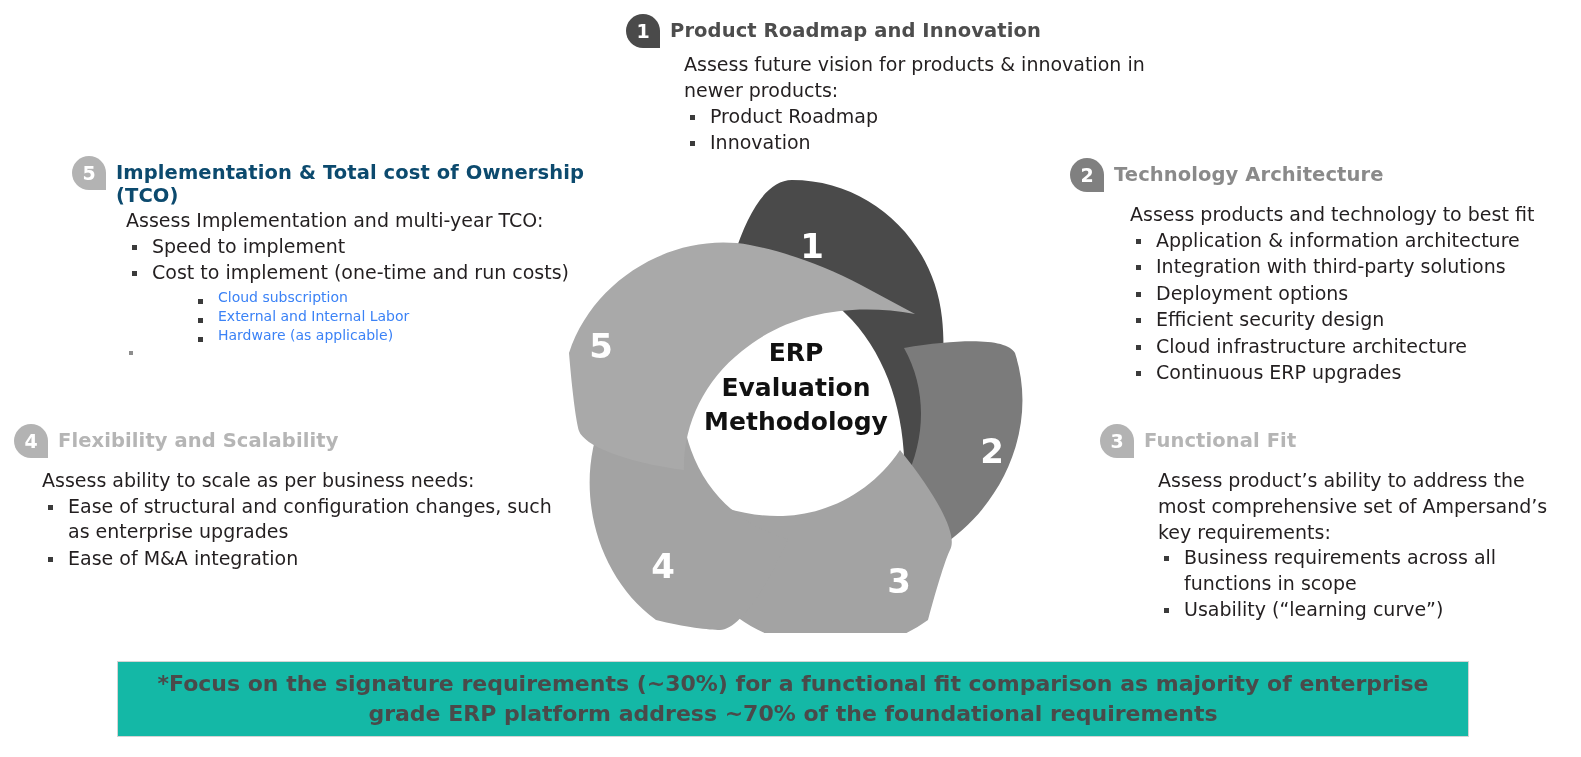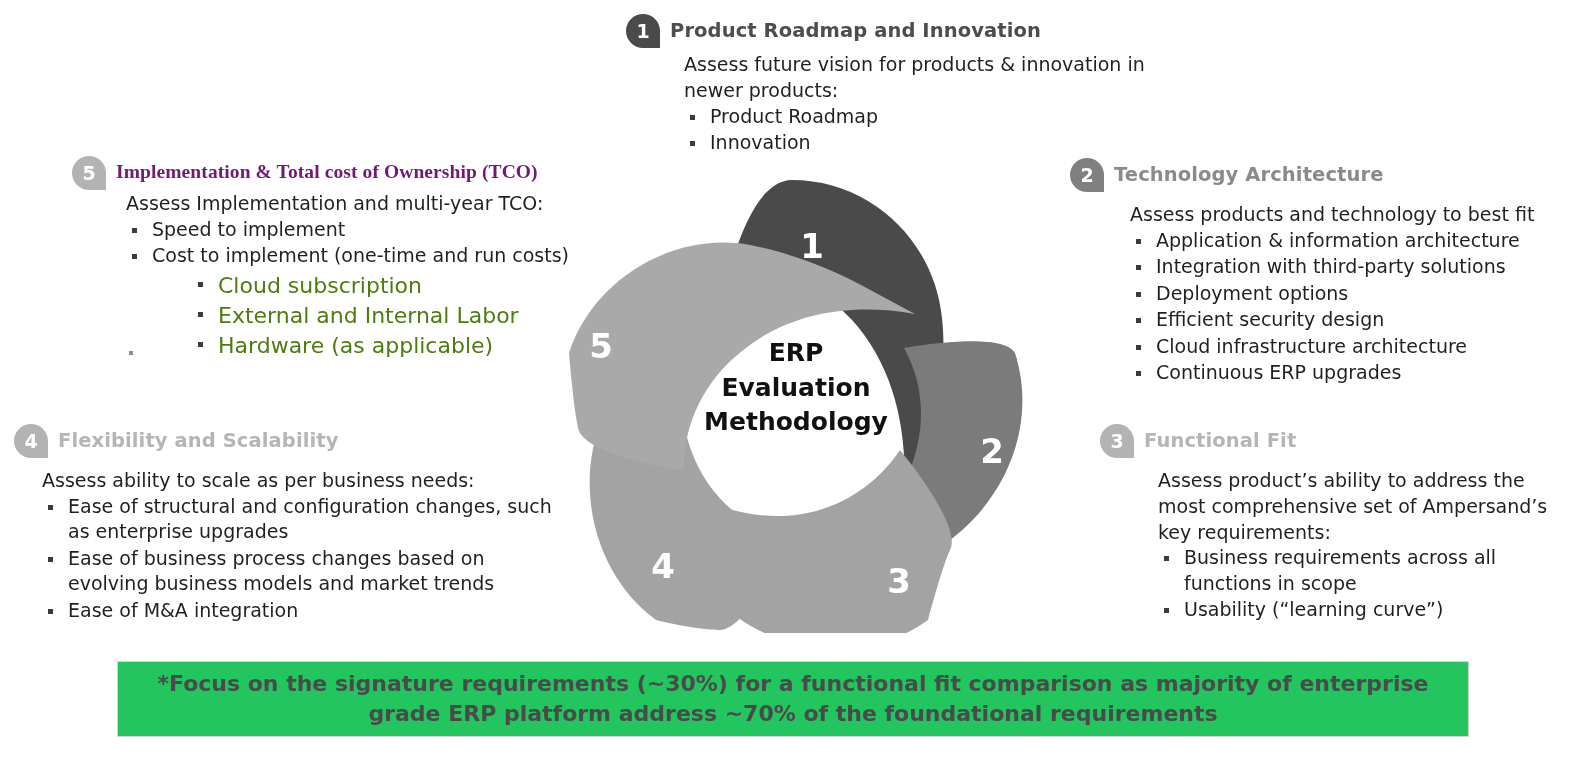--- a/index.html
+++ b/index.html
@@ -71,25 +71,25 @@
     width: 5px;
     height: 5px;
     background: #3b3b3b;
   }
   ul.sub {
     list-style: none;
     margin: 2px 0 0 0;
     padding: 0 0 0 66px;
   }
   ul.sub > li {
-    font-size: 22px;
+    font-size: 14px;
     line-height: 1.36;
     position: relative;
     padding-left: 26px;
-    color: #4d7c0f;
+    color: #3b82f6;
   }
   ul.sub > li::before {
     content: "";
     position: absolute;
     left: 6px;
     top: 11px;
     width: 5px;
     height: 5px;
     background: #3b3b3b;
   }
@@ -149,21 +149,21 @@
   }
 
   
   #footnote {
     position: absolute;
     left: 117px;
     top: 661px;
     width: 1352px;
     height: 76px;
     border: 1px solid #d4d4d4;
-    background: #22c55e;
+    background: #14b8a6;
     box-sizing: border-box;
     display: flex;
     align-items: center;
     justify-content: center;
     text-align: center;
   }
   #footnote .fn-text {
     font-size: 22px;
     font-weight: bold;
     line-height: 1.38;
@@ -222,30 +222,29 @@
 
 <div class="block" id="sec4">
   <div class="head-row">
     <div class="badge" style="background: rgb(179, 179, 179);">4</div>
     <div class="sec-title" style="color: rgb(181, 181, 181); text-align: right;">Flexibility and Scalability</div>
   </div>
   <div class="sec-body">
     <div class="sec-intro">Assess ability to scale as per business needs:</div>
     <ul class="blist">
       <li>Ease of structural and configuration changes, such as enterprise upgrades</li>
-      <li>Ease of business process changes based on evolving business models and market trends</li>
       <li>Ease of M&amp;A integration</li>
     </ul>
   </div>
 </div>
 
 <div class="block" id="sec5">
   <div class="head-row">
     <div class="badge" style="background: rgb(179, 179, 179);">5</div>
-    <div class="sec-title" style="color: #701a75; font-family: Liberation Serif, serif;">Implementation &amp; Total cost of Ownership (TCO)</div>
+    <div class="sec-title" style="color: #0c4a6e;">Implementation &amp; Total cost of Ownership (TCO)</div>
   </div>
   <div class="sec-body">
     <div class="sec-intro">Assess Implementation and multi-year TCO:</div>
     <ul class="blist">
       <li>Speed to implement</li>
       <li>Cost to implement (one-time and run costs)</li>
     </ul>
     <ul class="sub">
       <li>Cloud subscription</li>
       <li>External and Internal Labor</li>

